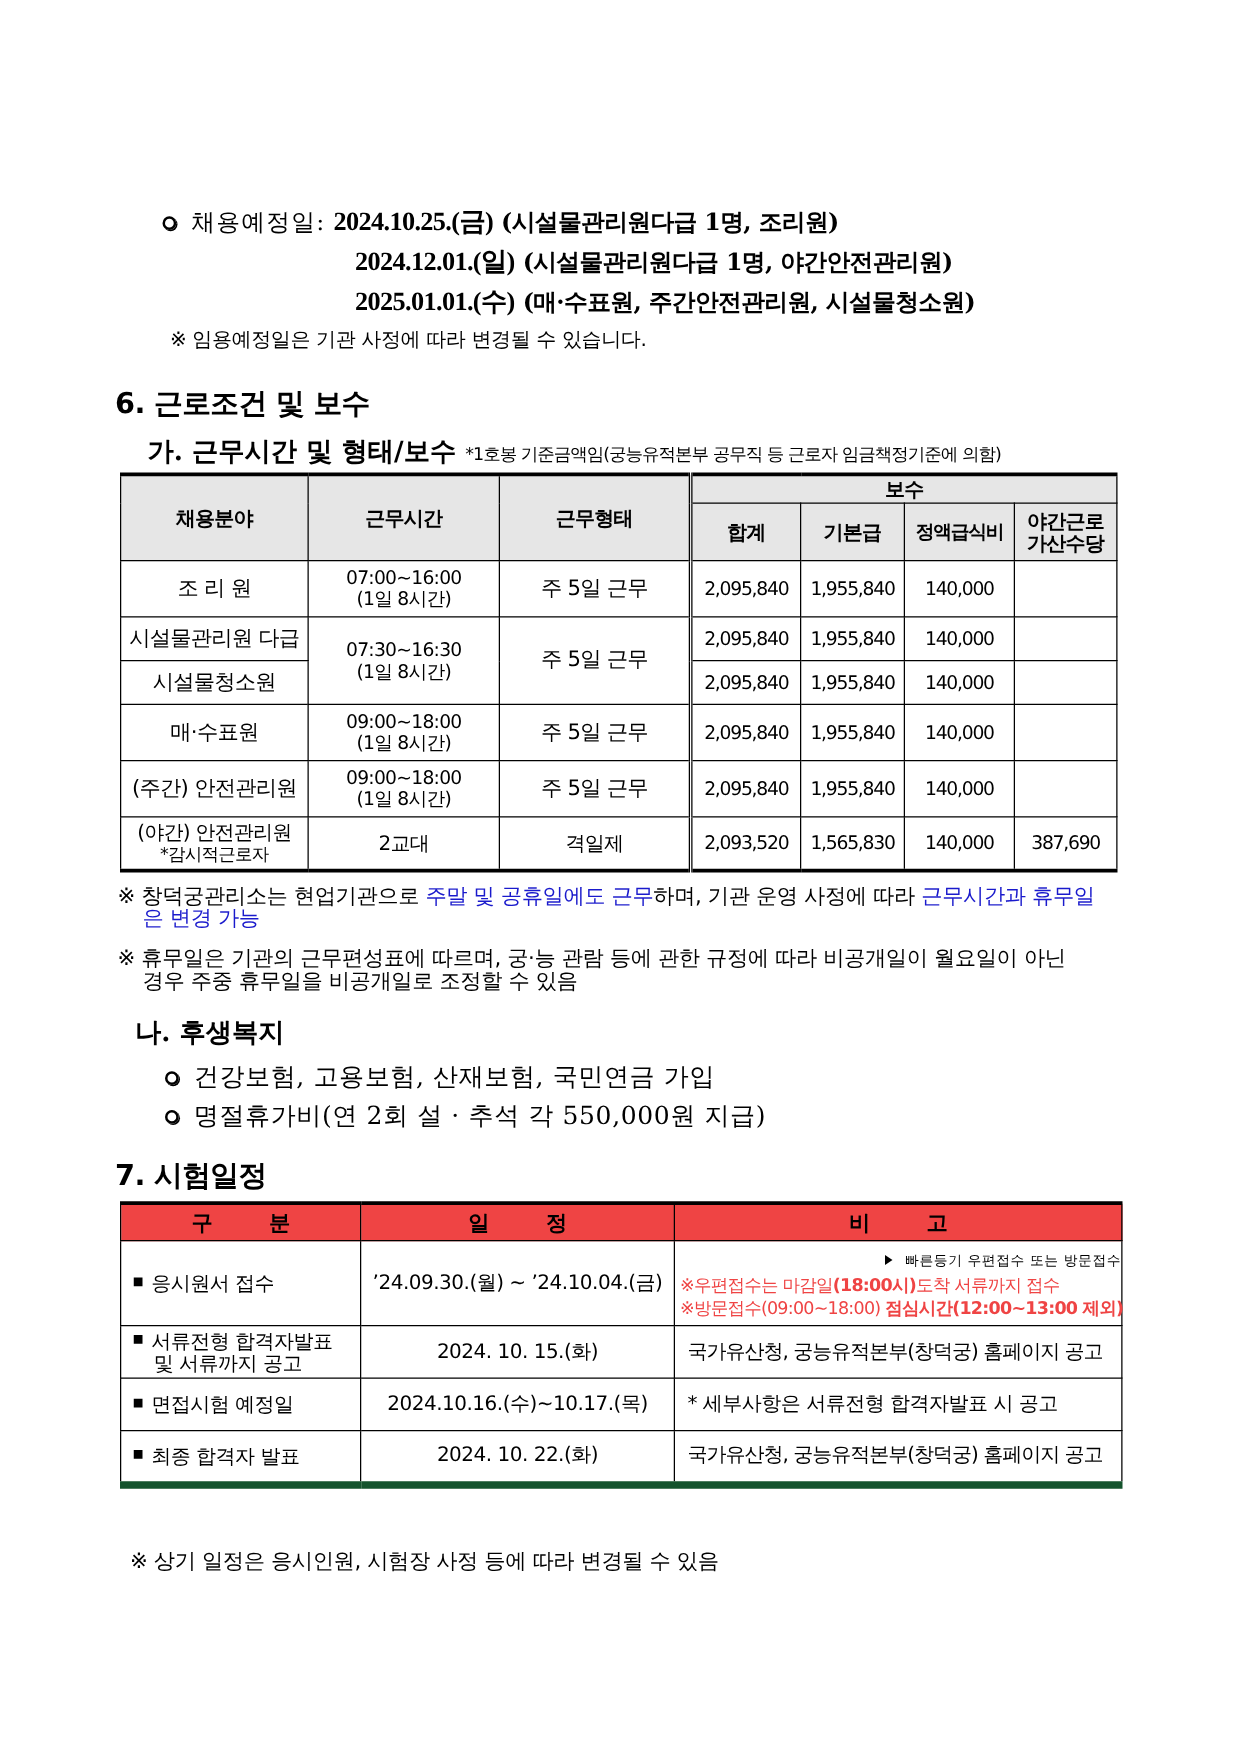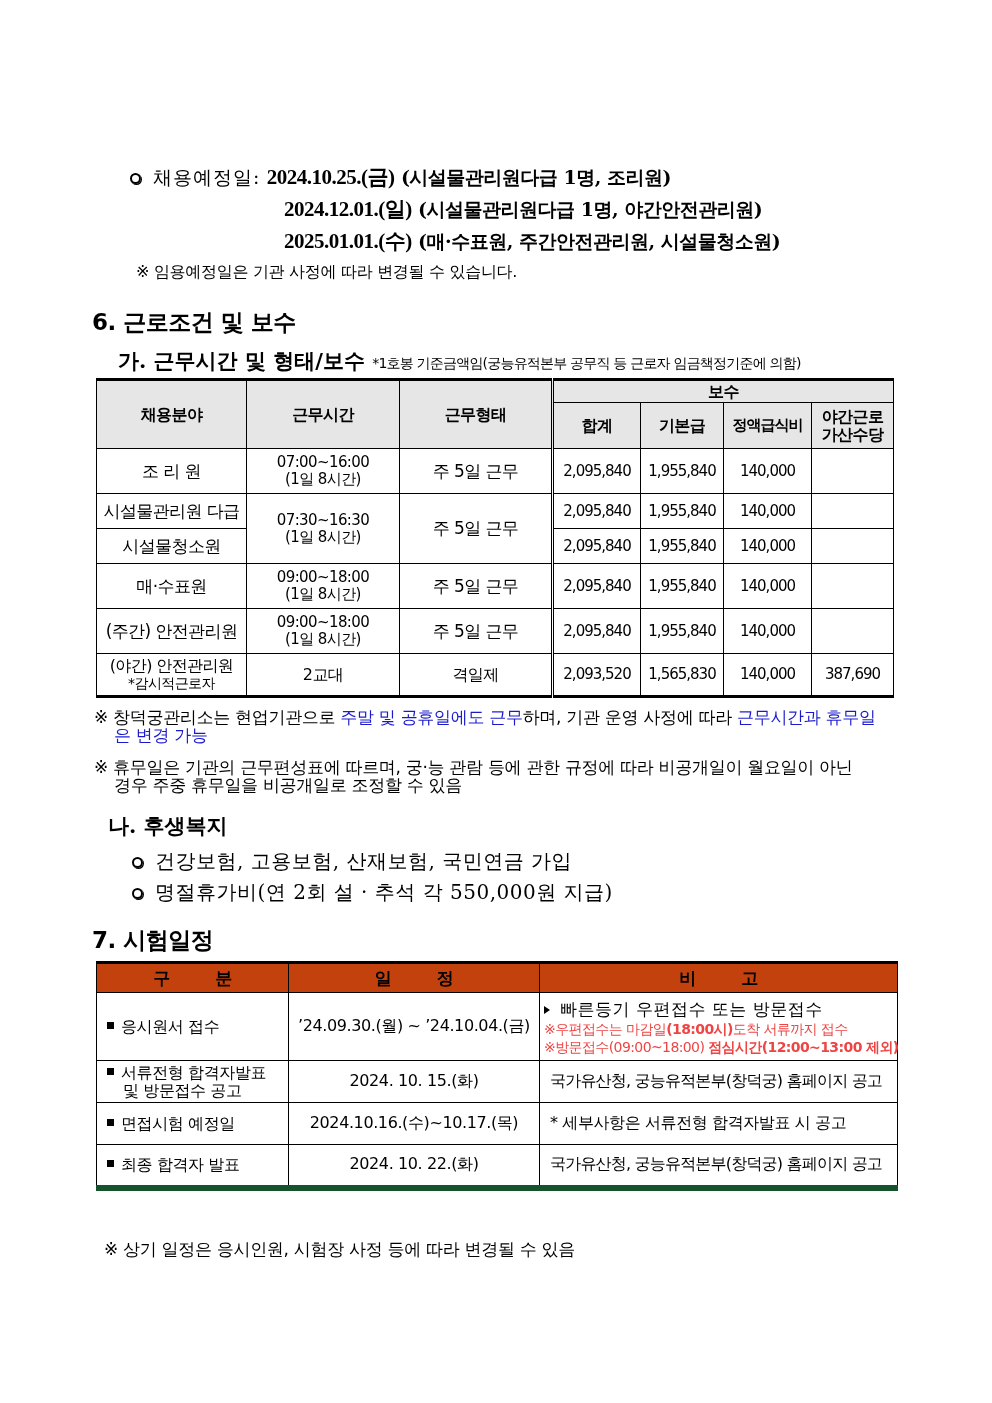--- a/index.html
+++ b/index.html
@@ -32,21 +32,21 @@
   .pay-table .small { font-size: 14px; }
 
   .blue { color: #1a1acc; }
   .warn { font-size: 17px; line-height: 18px; letter-spacing: -0.3px; }
 
   .welfare { font-family: "DejaVu Serif", "Liberation Serif", serif; font-size: 20px; white-space: nowrap; letter-spacing: 0.5px; }
 
   
   .exam-table { position: absolute; left: 96px; top: 961px; width: 801px; }
   .exam-table td, .exam-table th { border: 1px solid #000; vertical-align: middle; padding: 0; font-size: 16px; letter-spacing: -0.4px; }
-  .exam-table th { background: #c2410c; font-weight: bold; font-size: 17px; text-align: center; border-top: 3px solid #000; word-spacing: 40px; }
+  .exam-table th { background: #ef4444; font-weight: bold; font-size: 17px; text-align: center; border-top: 3px solid #000; word-spacing: 40px; }
   .exam-table tr:last-child td { border-bottom: 6px solid #14532d; }
   .exam-table td.c1 { padding-left: 10px; text-align: left; line-height: 18px; }
   .exam-table td.c2 { text-align: center; }
   .exam-table td.c3 { text-align: left; padding-left: 10px; }
   .sq { display: inline-block; width: 7px; height: 7px; background: #000; margin-right: 7px; vertical-align: middle; position: relative; top: -2px; }
   .tri { display: inline-block; width: 0; height: 0; border-left: 6px solid #000; border-top: 4px solid transparent; border-bottom: 4px solid transparent; margin-right: 10px; vertical-align: middle; }
   .blue-small { color: #ef4444; font-size: 14px; line-height: 18px; letter-spacing: -0.6px; white-space: nowrap; }
 </style>
 </head>
 <body>
@@ -187,27 +187,27 @@
   <tbody>
       <tr style="height:30px;">
     <th>구 분</th>
     <th>일 정</th>
     <th>비 고</th>
   </tr>
   <tr style="height:68px;">
     <td class="c1"><span class="sq"></span><span>응시원서 접수</span></td>
     <td class="c2">’24.09.30.(월) ~ ’24.10.04.(금)</td>
     <td style="padding-left:4px; text-align:left; line-height:18px;">
-      <div style="font-size:17px; line-height:22px; letter-spacing:0.5px;"><span class="tri"></span><span>빠른등기 우편접수 또는 방문접수</span></div>
+      <div style="font-size:11px; line-height:22px; letter-spacing:0.5px;text-align:right;"><span class="tri"></span><span>빠른등기 우편접수 또는 방문접수</span></div>
       <div class="blue-small"><span>※우편접수는 마감일</span><b>(18:00시)</b><span>도착 서류까지 접수</span></div>
       <div class="blue-small"><span>※방문접수(09:00~18:00) </span><b>점심시간(12:00~13:00 제외)</b></div>
     </td>
   </tr>
   <tr style="height:42px;">
-    <td class="c1"><span class="sq"></span><span>서류전형 합격자발표</span><br><span style="padding-left:16px;">및 방문접수 공고</span></td>
+    <td class="c1"><span class="sq"></span><span>서류전형 합격자발표</span><br><span style="padding-left:16px;">및 서류까지 공고</span></td>
     <td class="c2">2024. 10. 15.(화)</td>
     <td class="c3" style="letter-spacing:-0.8px;">국가유산청, 궁능유적본부(창덕궁) 홈페이지 공고</td>
   </tr>
   <tr style="height:42px;">
     <td class="c1"><span class="sq"></span><span>면접시험 예정일</span></td>
     <td class="c2">2024.10.16.(수)~10.17.(목)</td>
     <td class="c3">* 세부사항은 서류전형 합격자발표 시 공고</td>
   </tr>
   <tr style="height:43px;">
     <td class="c1"><span class="sq"></span><span>최종 합격자 발표</span></td>

